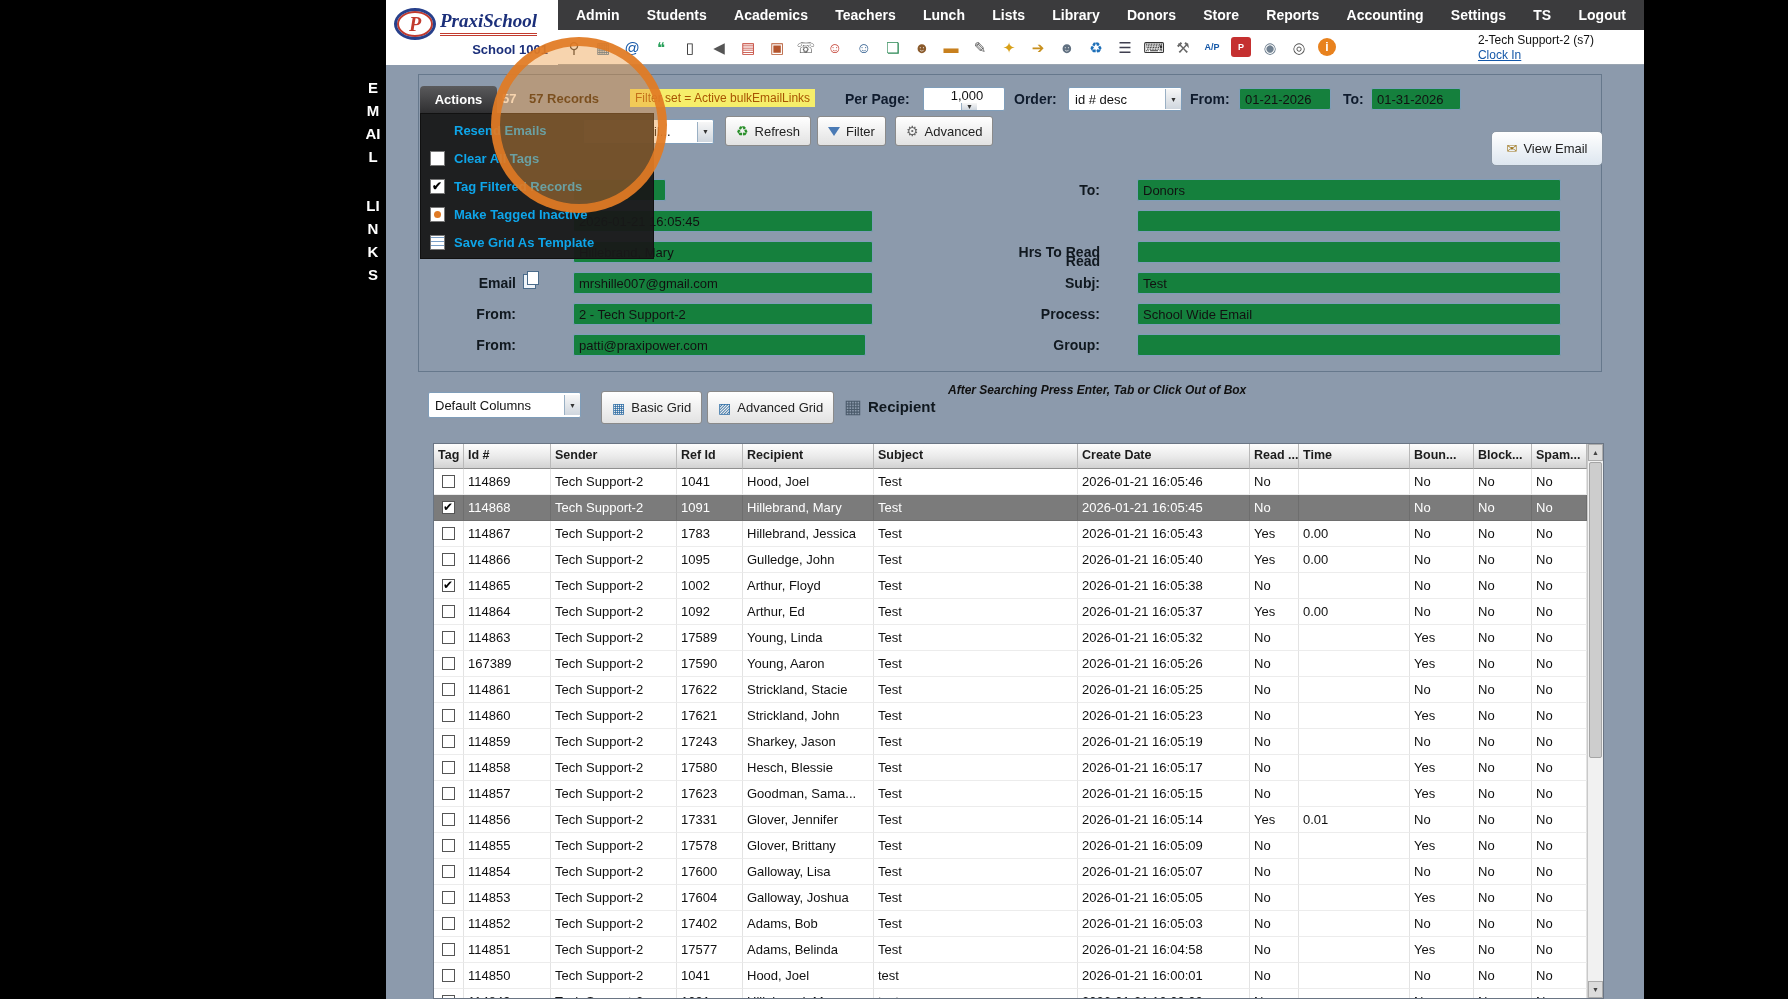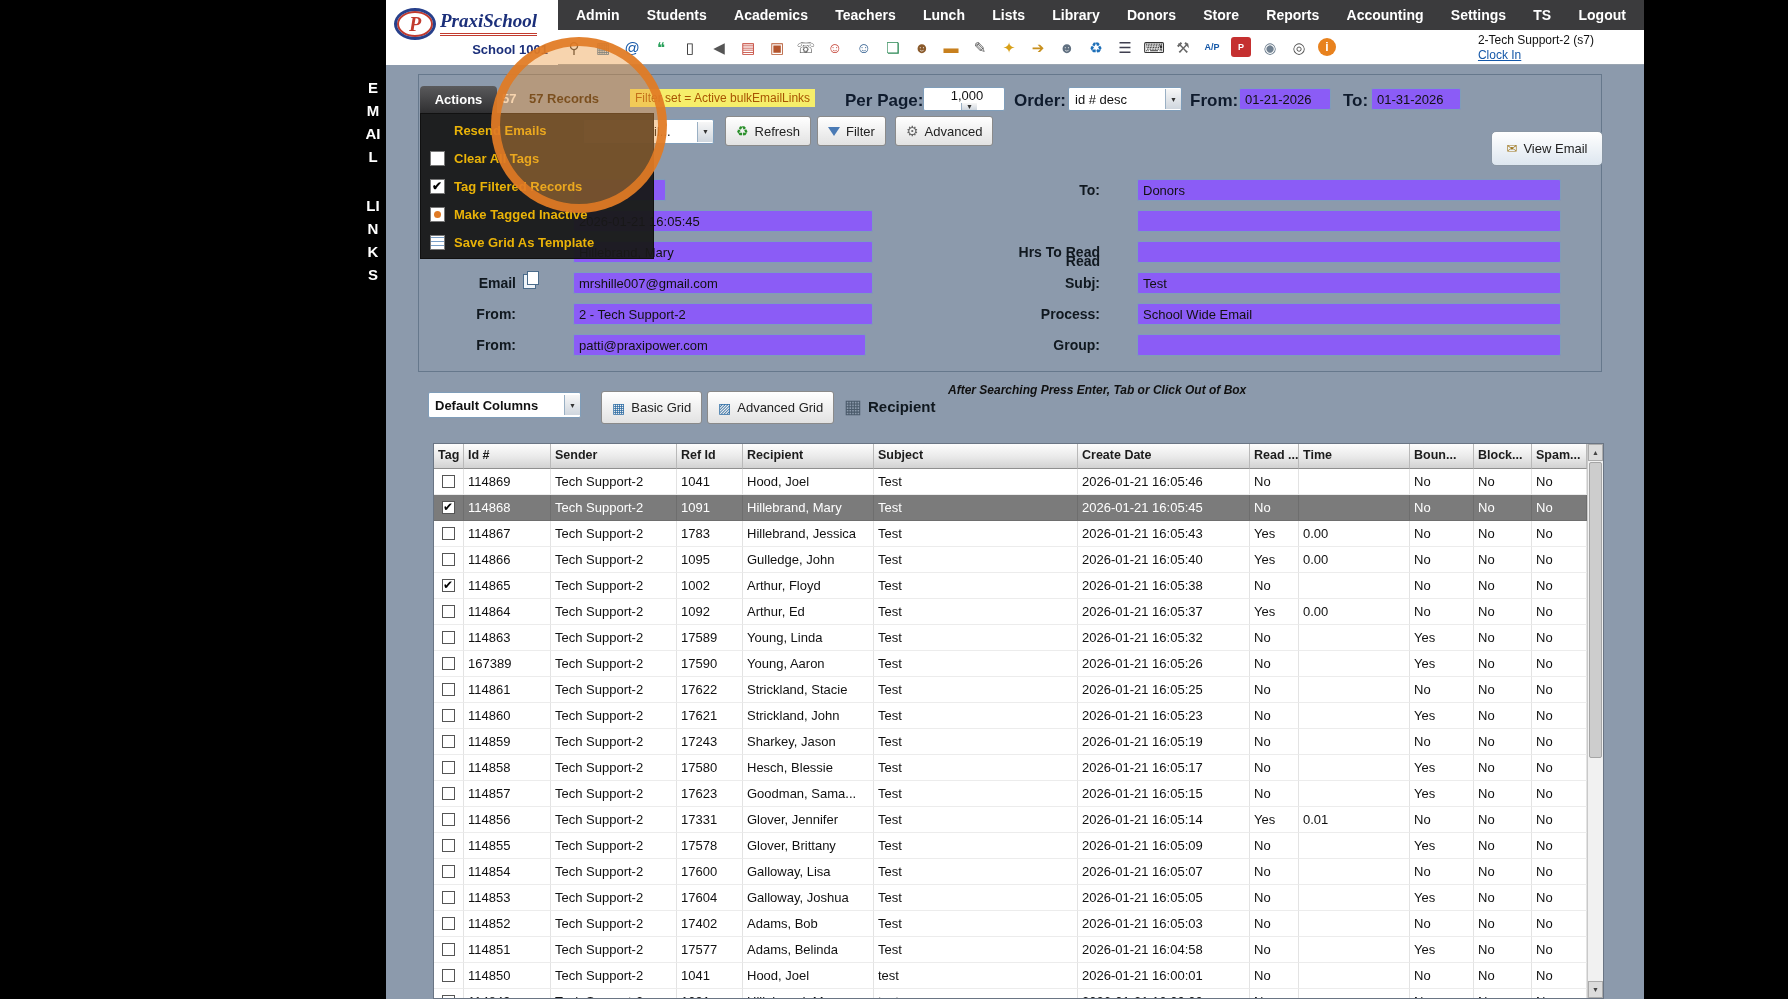--- a/index.html
+++ b/index.html
@@ -34,48 +34,48 @@
   .session .clockin{font-size:12px;color:#1558a8;text-decoration:underline;cursor:pointer;}
 
   
   .vside{position:absolute;left:364px;top:76px;width:18px;color:#fff;font-weight:bold;font-size:15px;
          line-height:23px;text-align:center;word-break:break-all;}
   .vside .part2{margin-top:26px;}
 
   
   .panel-box{position:absolute;left:32px;top:74px;width:1184px;height:298px;border:1px solid #66788c;pointer-events:none;}
 
-  .lbl{position:absolute;font-size:17px;font-weight:bold;color:#0f1b2d;white-space:nowrap;}
+  .lbl{position:absolute;font-size:14px;font-weight:bold;color:#0f1b2d;white-space:nowrap;}
   .wlbl{position:absolute;font-size:13px;font-weight:bold;color:#fff;white-space:nowrap;}
 
   .actions-btn{position:absolute;left:34px;top:86px;width:77px;height:27px;background:linear-gradient(#5a5a5c,#2f2f31);
                color:#fff;font-weight:bold;font-size:13px;display:flex;align-items:center;justify-content:center;
                border-radius:4px 4px 0 0;cursor:pointer;z-index:41;}
   .menu{position:absolute;left:34px;top:113px;width:234px;background:rgba(24,24,24,0.95);z-index:40;
         border:1px solid #111;padding:2px 0;}
-  .menu-item{height:28px;display:flex;align-items:center;gap:9px;padding-left:9px;color:#eab308;
+  .menu-item{height:28px;display:flex;align-items:center;gap:9px;padding-left:9px;color:#0ea5e9;
              font-weight:bold;font-size:13px;cursor:pointer;white-space:nowrap;}
   .mi{width:15px;height:15px;flex:0 0 15px;position:relative;}
   .mi.none{visibility:hidden;}
   .mi.box,.mi.checked,.mi.dot,.mi.grid{background:#fff;border:1px solid #777;}
   .mi.checked::after{content:"\2714";position:absolute;left:1px;top:-1px;font-size:12px;color:#000;}
   .mi.dot::after{content:"";position:absolute;left:3px;top:3px;width:7px;height:7px;border-radius:50%;background:#e07a24;}
   .mi.grid{background-image:repeating-linear-gradient(0deg,#fff 0 3px,#7aa0c8 3px 4px),repeating-linear-gradient(90deg,#fff 0 3px,#7aa0c8 3px 4px);}
 
   .records-txt{position:absolute;left:143px;top:91px;font-size:13px;font-weight:bold;color:#2a1a08;z-index:55;}
   .filterset{position:absolute;left:244px;top:89px;background:#f6ee6a;color:#a85400;font-size:12px;
              padding:2px 5px;white-space:nowrap;z-index:20;}
 
   .selectbox{position:absolute;height:24px;background:#fff;border:1px solid #7f9db9;border-radius:2px;
              display:flex;align-items:center;justify-content:space-between;font-size:13px;color:#111;
              padding-left:6px;cursor:pointer;}
   .selectbox .arr{width:16px;height:20px;background:linear-gradient(#f7f7f7,#cfd6de);border-left:1px solid #9ab0c4;
                   display:flex;align-items:center;justify-content:center;font-size:7px;color:#333;margin-left:4px;}
   .tinput{position:absolute;height:22px;border:1px solid #7f9db9;border-radius:2px;font-size:13px;
-          padding:1px 5px;color:#111;background:#8b5cf6;}
+          padding:1px 5px;color:#111;background:#15803d;}
 
   .btn{position:absolute;height:30px;background:linear-gradient(#ffffff,#e2e2e2);border:1px solid #8a8a8a;
        border-radius:3px;display:flex;align-items:center;gap:6px;padding:0 10px;font-size:13px;color:#222;cursor:pointer;}
   .btn .bicon{font-size:14px;line-height:1;}
   .funnel{width:0;height:0;border-left:6px solid transparent;border-right:6px solid transparent;border-top:9px solid #4a7ab5;}
   .viewmail{position:absolute;left:1105px;top:131px;width:112px;height:35px;background:linear-gradient(#ffffff,#dde6ef);
             border:1px solid #8a97a5;border-radius:5px;display:flex;align-items:center;justify-content:center;gap:6px;
             font-size:13px;color:#222;cursor:pointer;}
 
   .circle-hl{position:absolute;left:105px;top:37px;width:176px;height:176px;border-radius:50%;
@@ -335,21 +335,21 @@
 
     <div class="rlabel" style="top:275px;">Subj:</div>
     <input class="tinput" style="left: 751px; top: 272px; width: 424px;" value="Test">
 
     <div class="rlabel" style="top:306px;">Process:</div>
     <input class="tinput" style="left: 751px; top: 303px; width: 424px;" value="School Wide Email">
 
     <div class="rlabel" style="top:337px;">Group:</div>
     <input class="tinput" style="left: 751px; top: 334px; width: 424px;" value="">
 
-    <div class="selectbox" style="left:42px;top:392px;width:153px;height:26px;font-weight:bold;">
+    <div class="selectbox" style="left:42px;top:392px;width:153px;height:26px;">
       <span>Default Columns</span>
       <span class="arr">▼</span>
     </div>
     <div class="btn" style="left:215px;top:391px;height:33px;">
       <span class="bicon" style="color:#2e6da4;">▦</span>
       <span>Basic Grid</span>
     </div>
     <div class="btn" style="left:321px;top:391px;height:33px;">
       <span class="bicon" style="color:#2e6da4;">▨</span>
       <span>Advanced Grid</span>

